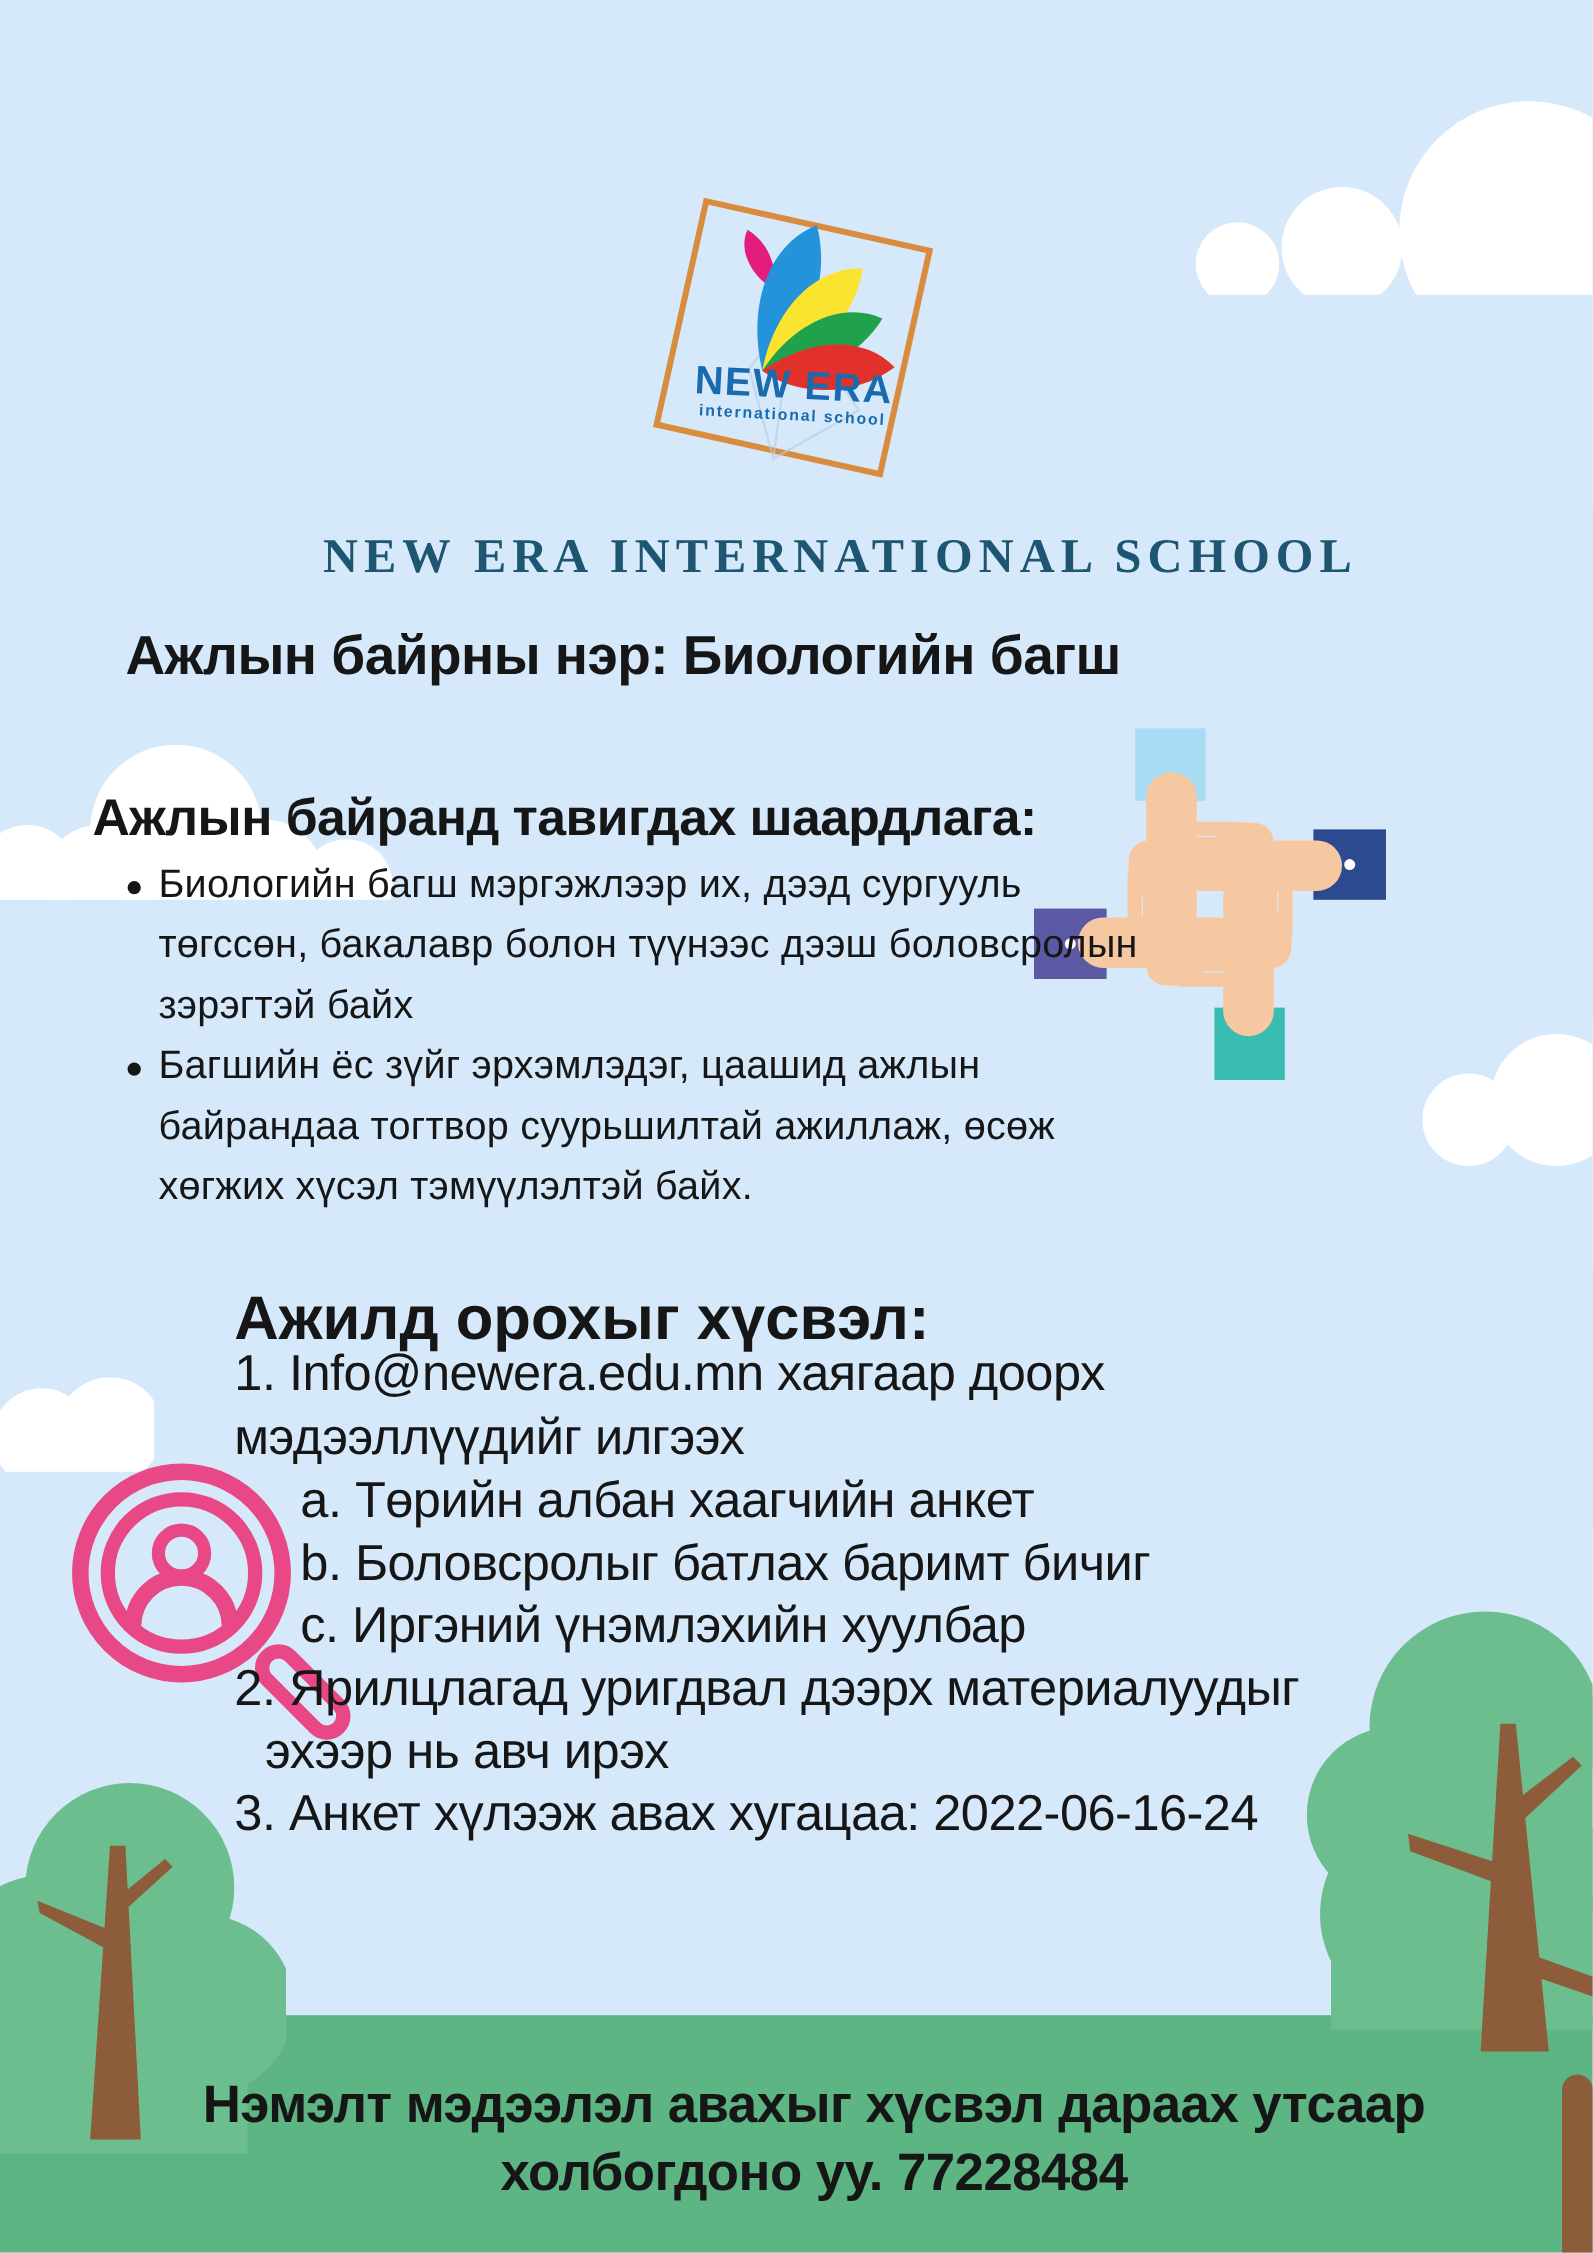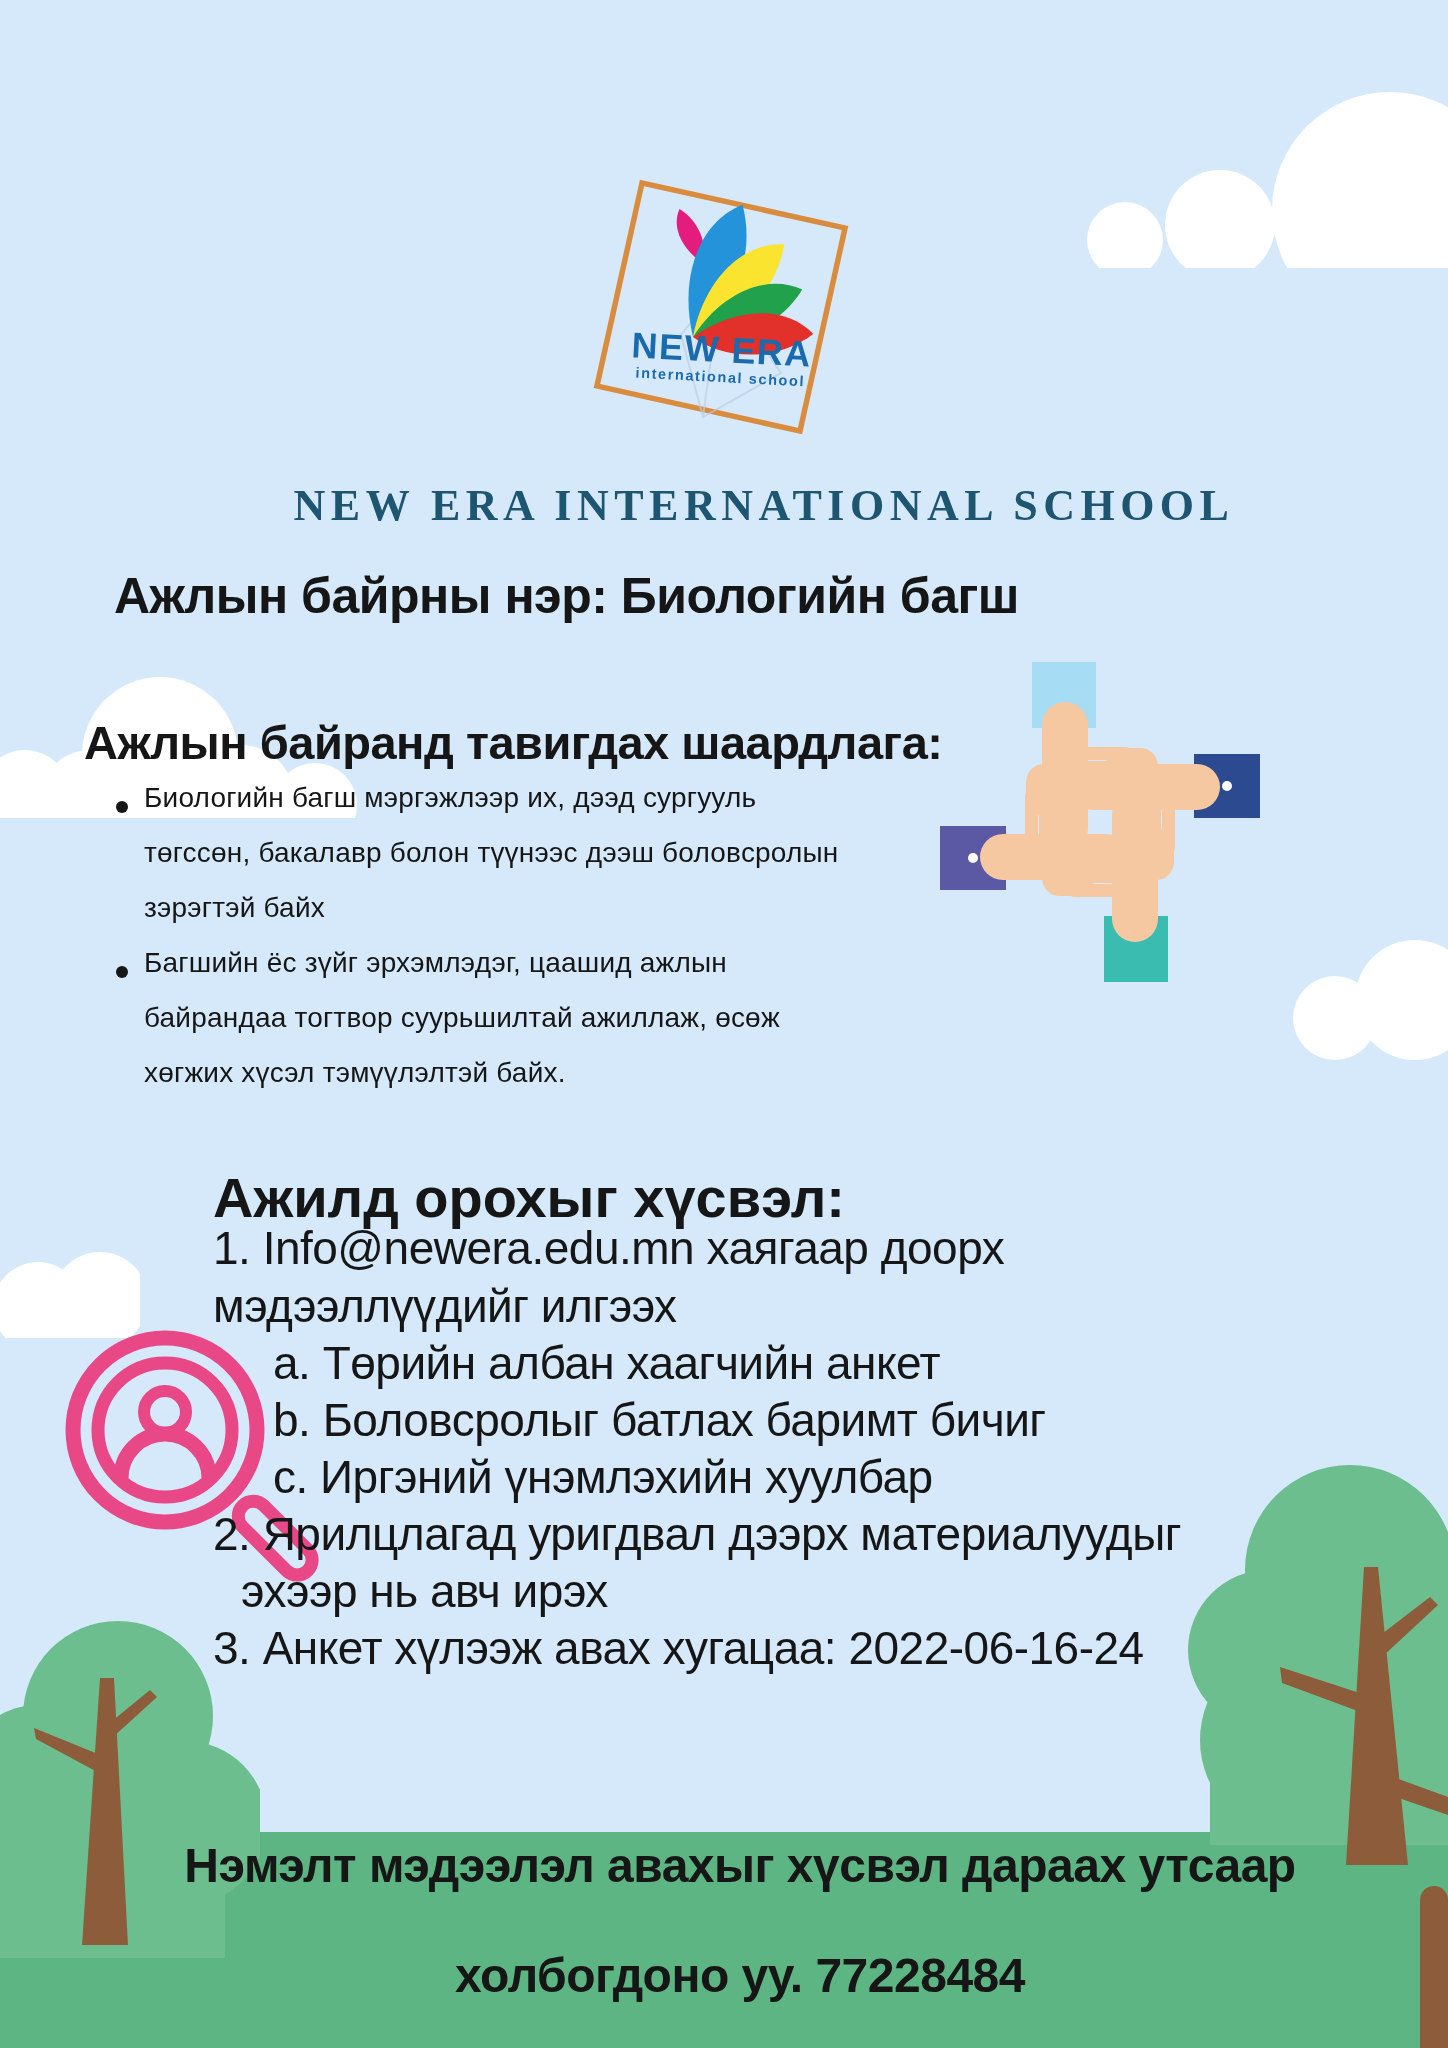--- a/index.html
+++ b/index.html
@@ -4,21 +4,21 @@
 <style>
   html,body{margin:0;padding:0;background:#eef3f8;}
   .poster{position:relative;width:1448px;height:2048px;background:#d5e9fb;overflow:hidden;
           font-family:"Liberation Sans","DejaVu Sans",sans-serif;color:#161616;}
   .abs{position:absolute;}
   .t{position:absolute;white-space:nowrap;line-height:1.15;}
   .school-title{font-family:"Liberation Serif","DejaVu Serif",serif;font-weight:bold;
                 font-size:44px;letter-spacing:5.5px;color:#1e5570;transform:translateX(-50%);}
   .job-title{font-weight:bold;font-size:50px;letter-spacing:-0.5px;}
   .req-heading{font-weight:bold;font-size:47px;letter-spacing:-0.5px;}
-  .req-line{font-size:28px;letter-spacing:0.2px;}
+  .req-line{font-size:36px;letter-spacing:0.2px;}
   .bullet-dot{position:absolute;width:12px;height:12px;border-radius:50%;background:#161616;}
   .apply-heading{font-weight:bold;font-size:56px;}
   .apply-line{font-size:46px;letter-spacing:-0.5px;}
   .footer-line{position:absolute;left:740px;transform:translateX(-50%);white-space:nowrap;
                font-weight:bold;font-size:48px;letter-spacing:-0.5px;}
   .grass{position:absolute;left:0;top:1832px;width:1448px;height:216px;background:#5cb583;}
   .trunk-sliver{position:absolute;left:1420px;top:1886px;width:28px;height:162px;
                 background:#8d5d3b;border-radius:14px 14px 0 0;}
   svg{position:absolute;display:block;}
 </style>
@@ -164,16 +164,16 @@
   <div class="t apply-heading" style="left:213px;top:1166px;">Ажилд орохыг хүсвэл:</div>
   <div class="t apply-line" style="left:213px;top:1222px;">1. Info@newera.edu.mn хаягаар доорх</div>
   <div class="t apply-line" style="left:213px;top:1280px;">мэдээллүүдийг илгээх</div>
   <div class="t apply-line" style="left:273px;top:1337px;">a. Төрийн албан хаагчийн анкет</div>
   <div class="t apply-line" style="left:273px;top:1394px;">b. Боловсролыг батлах баримт бичиг</div>
   <div class="t apply-line" style="left:273px;top:1451px;">c. Иргэний үнэмлэхийн хуулбар</div>
   <div class="t apply-line" style="left:213px;top:1508px;">2. Ярилцлагад уригдвал дээрх материалуудыг</div>
   <div class="t apply-line" style="left:213px;top:1565px;margin-left:28px;">эхээр нь авч ирэх</div>
   <div class="t apply-line" style="left:213px;top:1622px;">3. Анкет хүлээж авах хугацаа: 2022-06-16-24</div>
 
-  <div class="footer-line" style="top:1838px;">Нэмэлт мэдээлэл авахыг хүсвэл дараах утсаар</div>
+  <div class="footer-line" style="top:1886px;">Нэмэлт мэдээлэл авахыг хүсвэл дараах утсаар</div>
   <div class="footer-line" style="top:1948px;">холбогдоно уу. 77228484</div>
 
 </div>
 
 </body></html>

